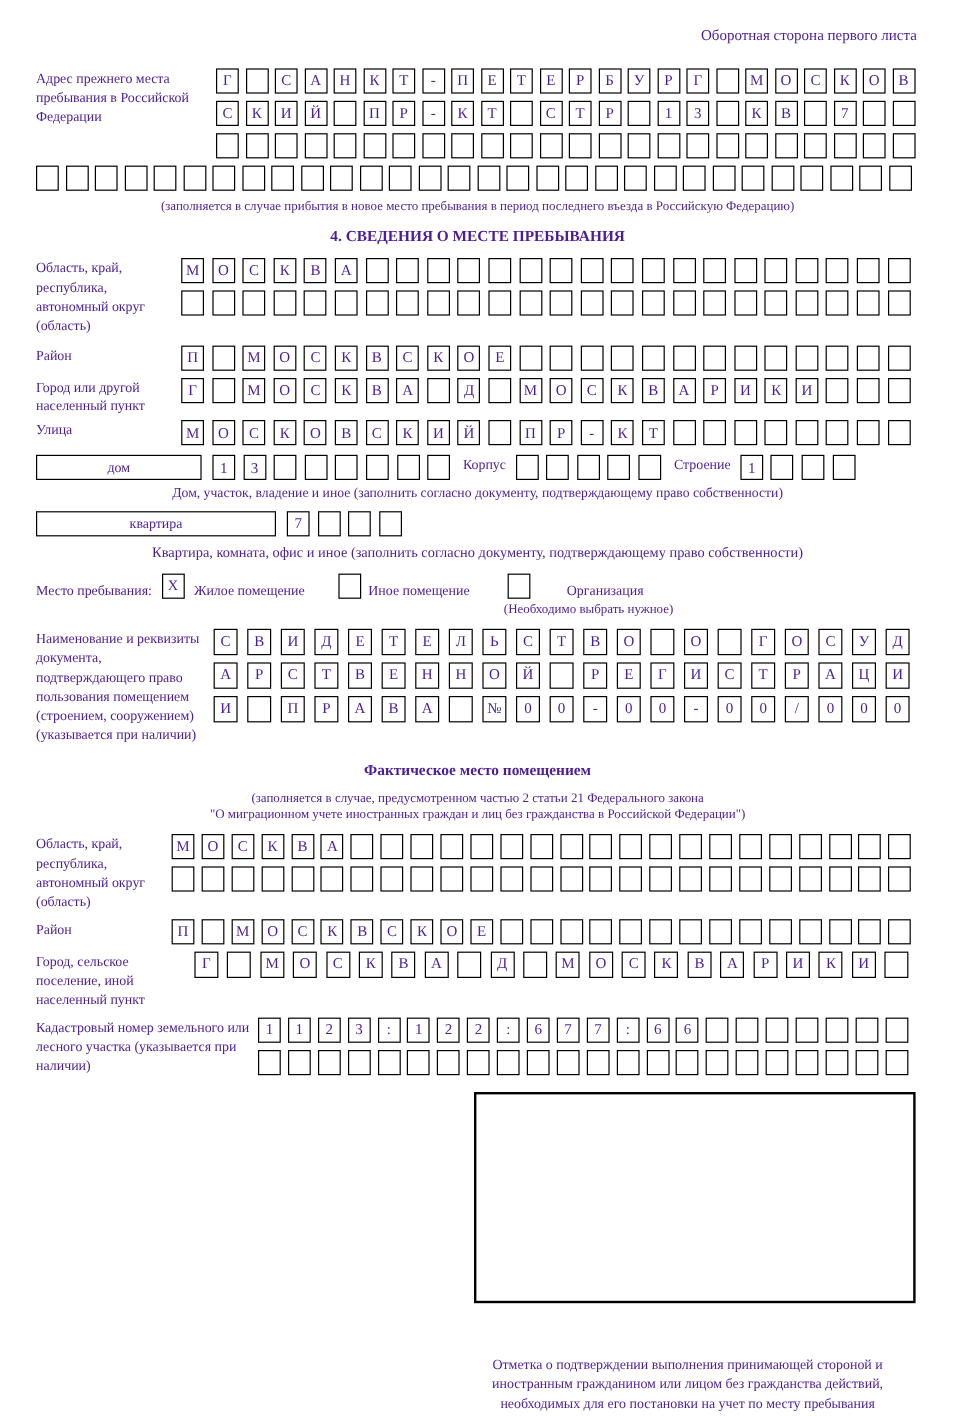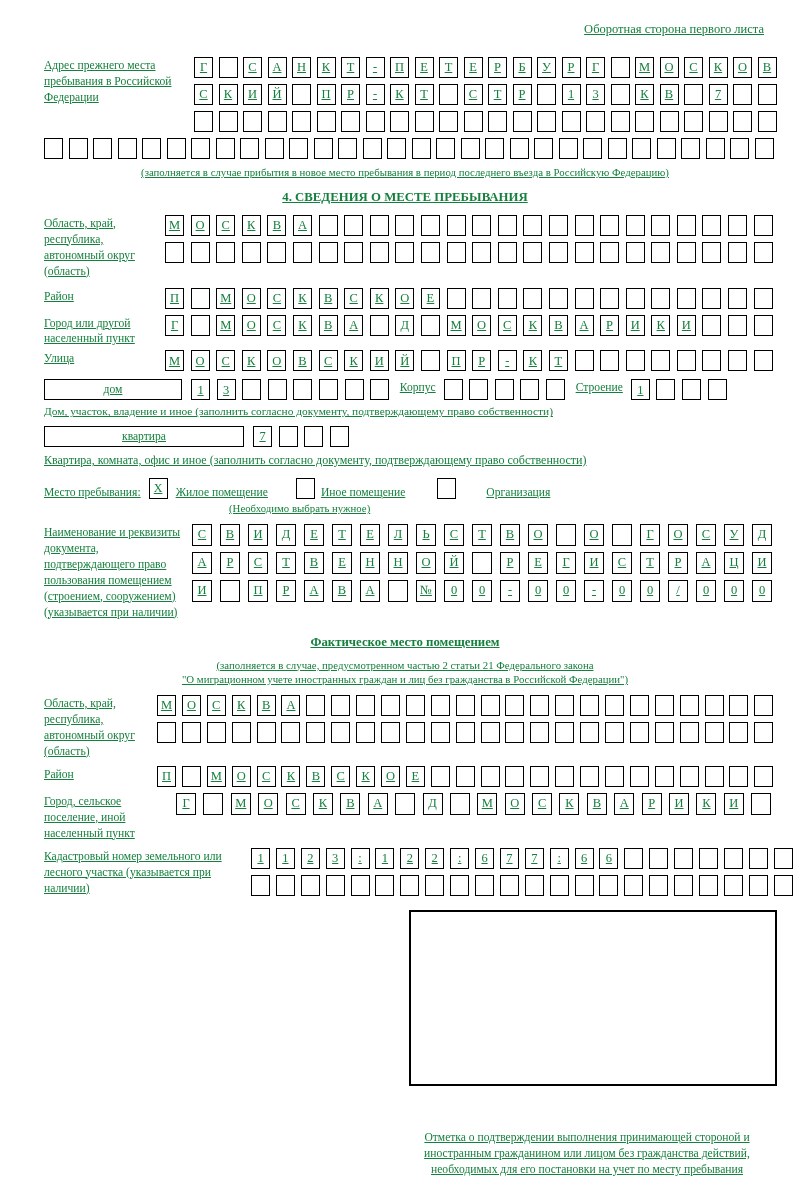--- a/index.html
+++ b/index.html
@@ -1,20 +1,20 @@
 <!DOCTYPE html>
 <html><head>
 <meta charset="utf-8">
 <style>
   html,body{margin:0;padding:0;background:#fff;}
   .page{
     width:800px;height:1180px;box-sizing:border-box;
-    padding:8px 34px 0 44px;position:relative;
+    padding:8px 34px 0 30px;position:relative;
     font-family:"Liberation Serif","DejaVu Serif",serif;
-    color:#15803d;background:#fff;overflow:hidden;text-decoration:underline;
+    color:#4c1d95;background:#fff;overflow:hidden;
   }
   .hdr{text-align:right;font-size:12.5px;margin:14px 2px 20px 0;}
   .frow{display:flex;align-items:flex-start;}
   .lbl{flex:none;font-size:11.6px;line-height:1.38;padding-top:1px;}
   .w150{width:150px;}
   .w121{width:121px;}
   .w140{width:148px;}
   .w113{width:113px;}
   .w132{width:132px;}
   .w185{width:185px;}
@@ -22,21 +22,21 @@
   .cell{
     flex:none;width:19px;height:21px;box-sizing:border-box;
     border:1.5px solid #000;margin-right:5.5px;
     display:flex;align-items:center;justify-content:center;
     font-size:12.5px;line-height:1;
   }
   .g66 .cell{margin-right:6.6px;}
   .g59 .cell{margin-right:5.9px;}
   .big .cell{width:20px;height:22px;margin-right:7.4px;}
   .doc .cell{width:20px;height:22px;margin-right:8px;}
-  .note{font-size:10.8px;line-height:1.35;}
+  .note{font-size:10.8px;line-height:1.35;text-align:center;}
   .center{text-align:center;}
   .sec-title{font-size:12.8px;font-weight:bold;text-align:center;margin:10px 0 10px 0;}
   .boxlabel{
     flex:none;box-sizing:border-box;border:1.5px solid #000;height:21px;
     display:flex;align-items:center;justify-content:center;
     font-size:11.6px;margin-right:9px;
   }
   .bl157{width:138px;}
   .bl200{width:200px;}
   .inline-lbl{flex:none;font-size:11.6px;padding:2px 8px 0 4px;}
@@ -566,21 +566,21 @@
         <div class="cell">В</div>
         <div class="cell">А</div>
         <div class="cell">Р</div>
         <div class="cell">И</div>
         <div class="cell">К</div>
         <div class="cell">И</div>
         <div class="cell"></div>
       </div>
   </div>
 
-  <div class="frow" style="margin-top:6px;gap:22px;">
+  <div class="frow" style="margin-top:6px;">
     <div class="lbl w185">Кадастровый номер земельного или лесного участка (указывается при наличии)</div>
     <div>
       <div class="cells g59">
           <div class="cell">1</div>
           <div class="cell">1</div>
           <div class="cell">2</div>
           <div class="cell">3</div>
           <div class="cell">:</div>
           <div class="cell">1</div>
           <div class="cell">2</div>

